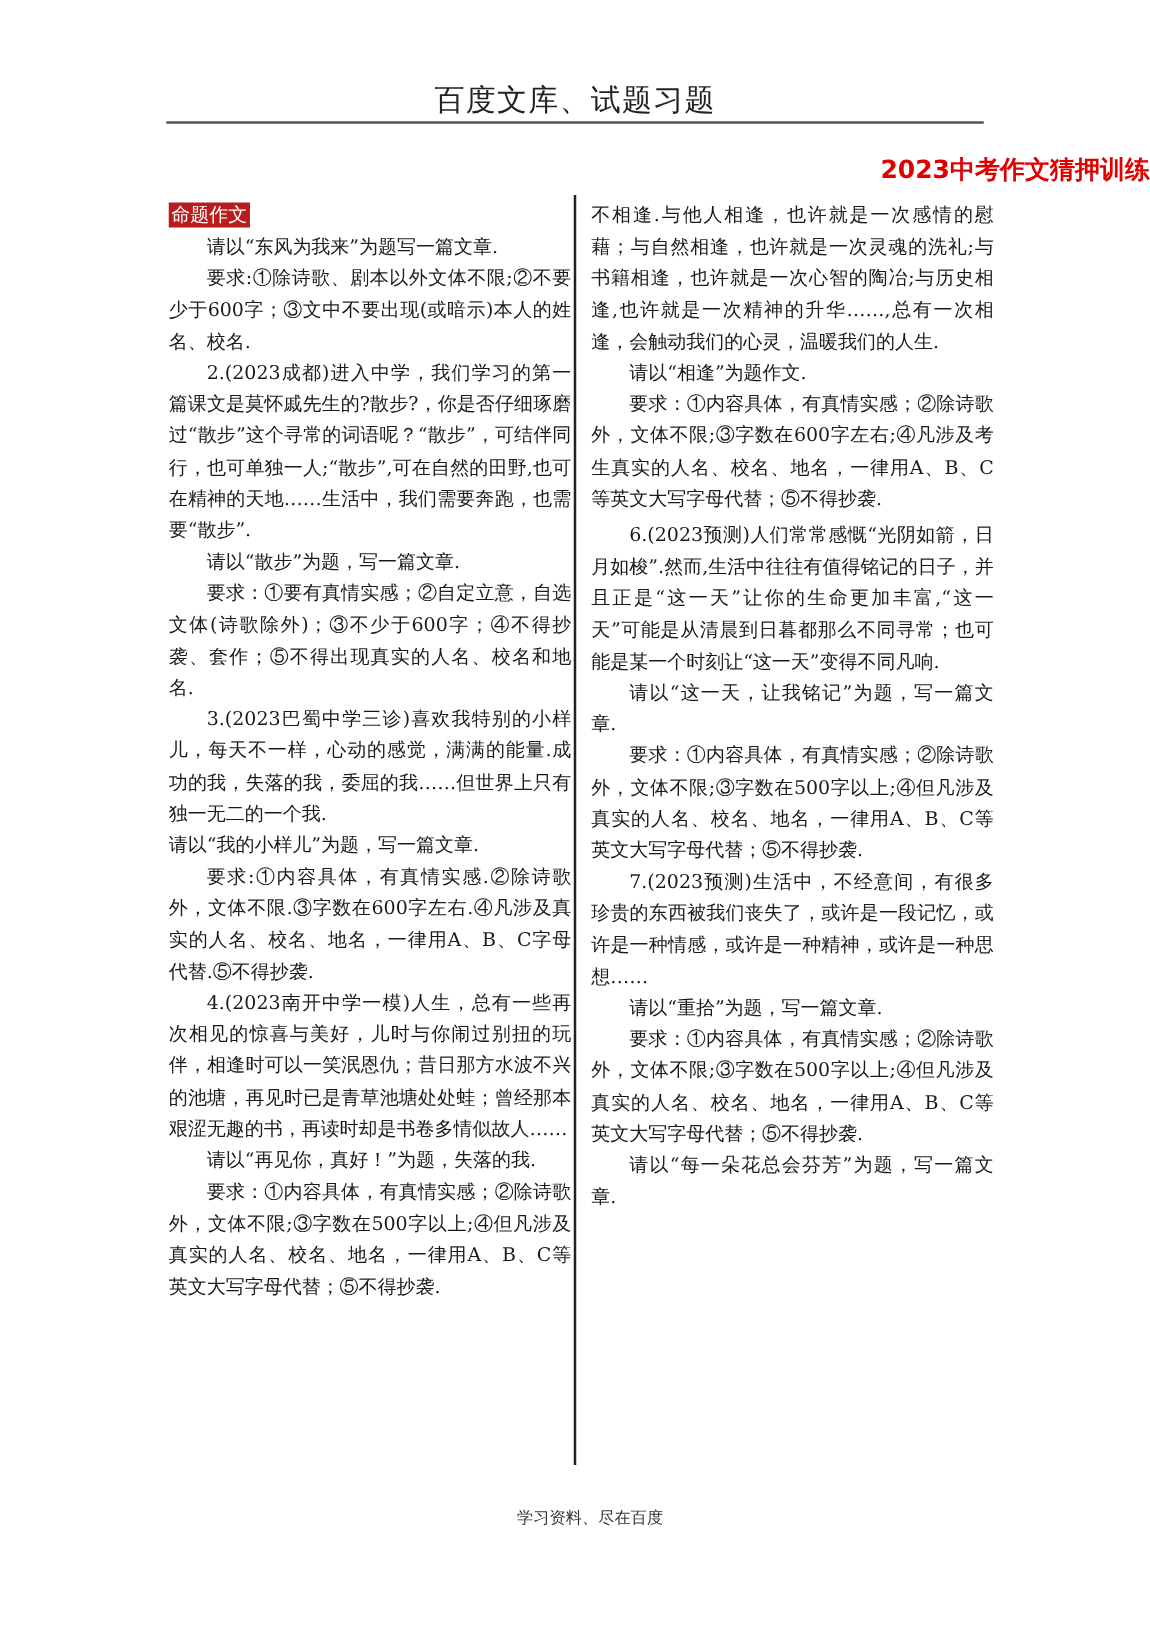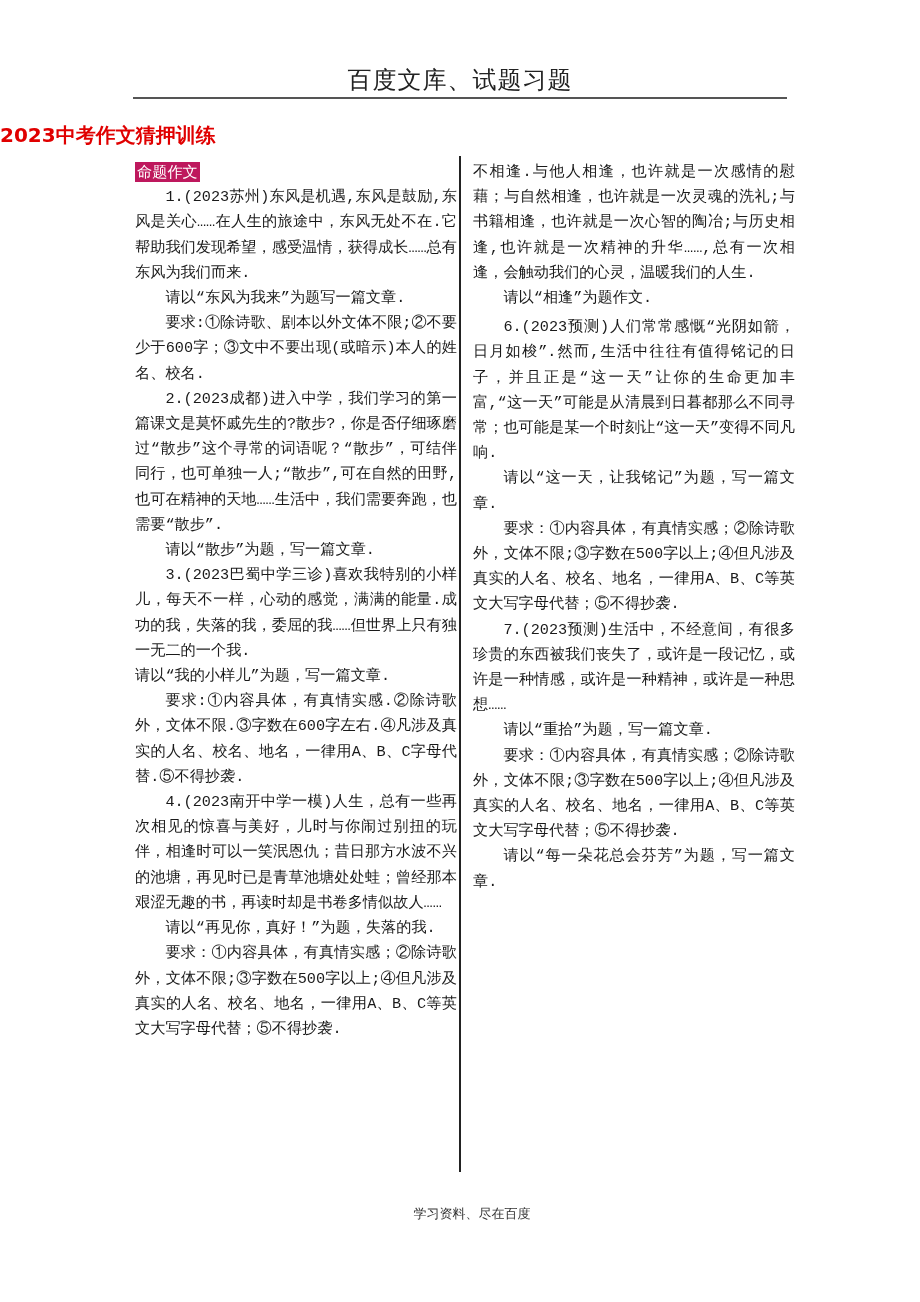--- a/index.html
+++ b/index.html
@@ -1,61 +1,62 @@
 <!DOCTYPE html>
 <html><head>
 <meta charset="utf-8">
 <style>
   html, body { margin: 0; padding: 0; background: #ffffff; }
   body { width: 920px; height: 1302px; position: relative; overflow: hidden;
          font-family: "DejaVu Serif", "Liberation Serif", serif; color: #1a1a1a; }
   .header-title { position: absolute; top: 64px; left: 0; width: 920px; text-align: center;
                   font-size: 24px; color: #222; letter-spacing: 1px; }
   .header-rule { position: absolute; top: 97px; left: 133px; width: 654px; height: 2px; background: #555; }
-  .doc-title { position: absolute; top: 122px; left: 0; width: 920px; text-align: left;
+  .doc-title { position: absolute; top: 122px; left: 0; width: 920px; text-align: right;
                font-family: "DejaVu Sans", "Liberation Sans", sans-serif;
                font-size: 20px; font-weight: bold; color: #e00000; }
   .col { position: absolute; top: 160px; width: 322px; font-size: 15.2px; line-height: 25.2px;
          text-align: justify; }
   .col-left { left: 135px; }
   .col-right { left: 473px; }
   .divider { position: absolute; left: 459px; top: 156px; width: 2px; height: 1016px; background: #222; }
-  .section-tag { display: inline-block; background: #be185d; color: #fff; padding: 0 2px; line-height: 20px; }
-  p { margin: 0; font-family: Liberation Mono, monospace; }
+  .section-tag { display: inline-block; background: #b91c1c; color: #fff; padding: 0 2px; line-height: 20px; }
+  p { margin: 0; }
   .indent { text-indent: 2em; }
   .footer { position: absolute; top: 1205px; left: 12px; width: 920px; text-align: center; font-size: 13px; color: #333; }
 </style>
 </head>
 <body>
 
 <div class="header-title">百度文库、试题习题</div>
 <div class="header-rule"></div>
 
 <div class="doc-title">2023中考作文猜押训练</div>
 
 <div class="col col-left">
   <div><span class="section-tag">命题作文</span></div>
-  <p class="indent">1.(2023苏州)东风是机遇,东风是鼓励,东风是关心……在人生的旅途中，东风无处不在.它帮助我们发现希望，感受温情，获得成长……总有东风为我们而来.</p>
   <p class="indent">请以“东风为我来”为题写一篇文章.</p>
   <p class="indent">要求:①除诗歌、剧本以外文体不限;②不要少于600字；③文中不要出现(或暗示)本人的姓名、校名.</p>
   <p class="indent">2.(2023成都)进入中学，我们学习的第一篇课文是莫怀戚先生的?散步?，你是否仔细琢磨过“散步”这个寻常的词语呢？“散步”，可结伴同行，也可单独一人;“散步”,可在自然的田野,也可在精神的天地……生活中，我们需要奔跑，也需要“散步”.</p>
   <p class="indent">请以“散步”为题，写一篇文章.</p>
+  <p class="indent">要求：①要有真情实感；②自定立意，自选文体(诗歌除外)；③不少于600字；④不得抄袭、套作；⑤不得出现真实的人名、校名和地名.</p>
   <p class="indent">3.(2023巴蜀中学三诊)喜欢我特别的小样儿，每天不一样，心动的感觉，满满的能量.成功的我，失落的我，委屈的我……但世界上只有独一无二的一个我.</p>
   <p>请以“我的小样儿”为题，写一篇文章.</p>
   <p class="indent">要求:①内容具体，有真情实感.②除诗歌外，文体不限.③字数在600字左右.④凡涉及真实的人名、校名、地名，一律用A、B、C字母代替.⑤不得抄袭.</p>
   <p class="indent">4.(2023南开中学一模)人生，总有一些再次相见的惊喜与美好，儿时与你闹过别扭的玩伴，相逢时可以一笑泯恩仇；昔日那方水波不兴的池塘，再见时已是青草池塘处处蛙；曾经那本艰涩无趣的书，再读时却是书卷多情似故人……</p>
   <p class="indent">请以“再见你，真好！”为题，失落的我.</p>
   <p class="indent">要求：①内容具体，有真情实感；②除诗歌外，文体不限;③字数在500字以上;④但凡涉及真实的人名、校名、地名，一律用A、B、C等英文大写字母代替；⑤不得抄袭.</p>
 </div>
 
 <div class="divider"></div>
 
 <div class="col col-right">
   <p>不相逢.与他人相逢，也许就是一次感情的慰藉；与自然相逢，也许就是一次灵魂的洗礼;与书籍相逢，也许就是一次心智的陶冶;与历史相逢,也许就是一次精神的升华……,总有一次相逢，会触动我们的心灵，温暖我们的人生.</p>
   <p class="indent">请以“相逢”为题作文.</p>
+  <p class="indent">要求：①内容具体，有真情实感；②除诗歌外，文体不限;③字数在600字左右;④凡涉及考生真实的人名、校名、地名，一律用A、B、C等英文大写字母代替；⑤不得抄袭.</p>
   <p class="indent" style="margin-top:4px">6.(2023预测)人们常常感慨“光阴如箭，日月如梭”.然而,生活中往往有值得铭记的日子，并且正是“这一天”让你的生命更加丰富,“这一天”可能是从清晨到日暮都那么不同寻常；也可能是某一个时刻让“这一天”变得不同凡响.</p>
   <p class="indent">请以“这一天，让我铭记”为题，写一篇文章.</p>
   <p class="indent">要求：①内容具体，有真情实感；②除诗歌外，文体不限;③字数在500字以上;④但凡涉及真实的人名、校名、地名，一律用A、B、C等英文大写字母代替；⑤不得抄袭.</p>
   <p class="indent">7.(2023预测)生活中，不经意间，有很多珍贵的东西被我们丧失了，或许是一段记忆，或许是一种情感，或许是一种精神，或许是一种思想……</p>
   <p class="indent">请以“重拾”为题，写一篇文章.</p>
   <p class="indent">要求：①内容具体，有真情实感；②除诗歌外，文体不限;③字数在500字以上;④但凡涉及真实的人名、校名、地名，一律用A、B、C等英文大写字母代替；⑤不得抄袭.</p>
   <p class="indent">请以“每一朵花总会芬芳”为题，写一篇文章.</p>
 </div>
 
 <div class="footer">学习资料、尽在百度</div>

